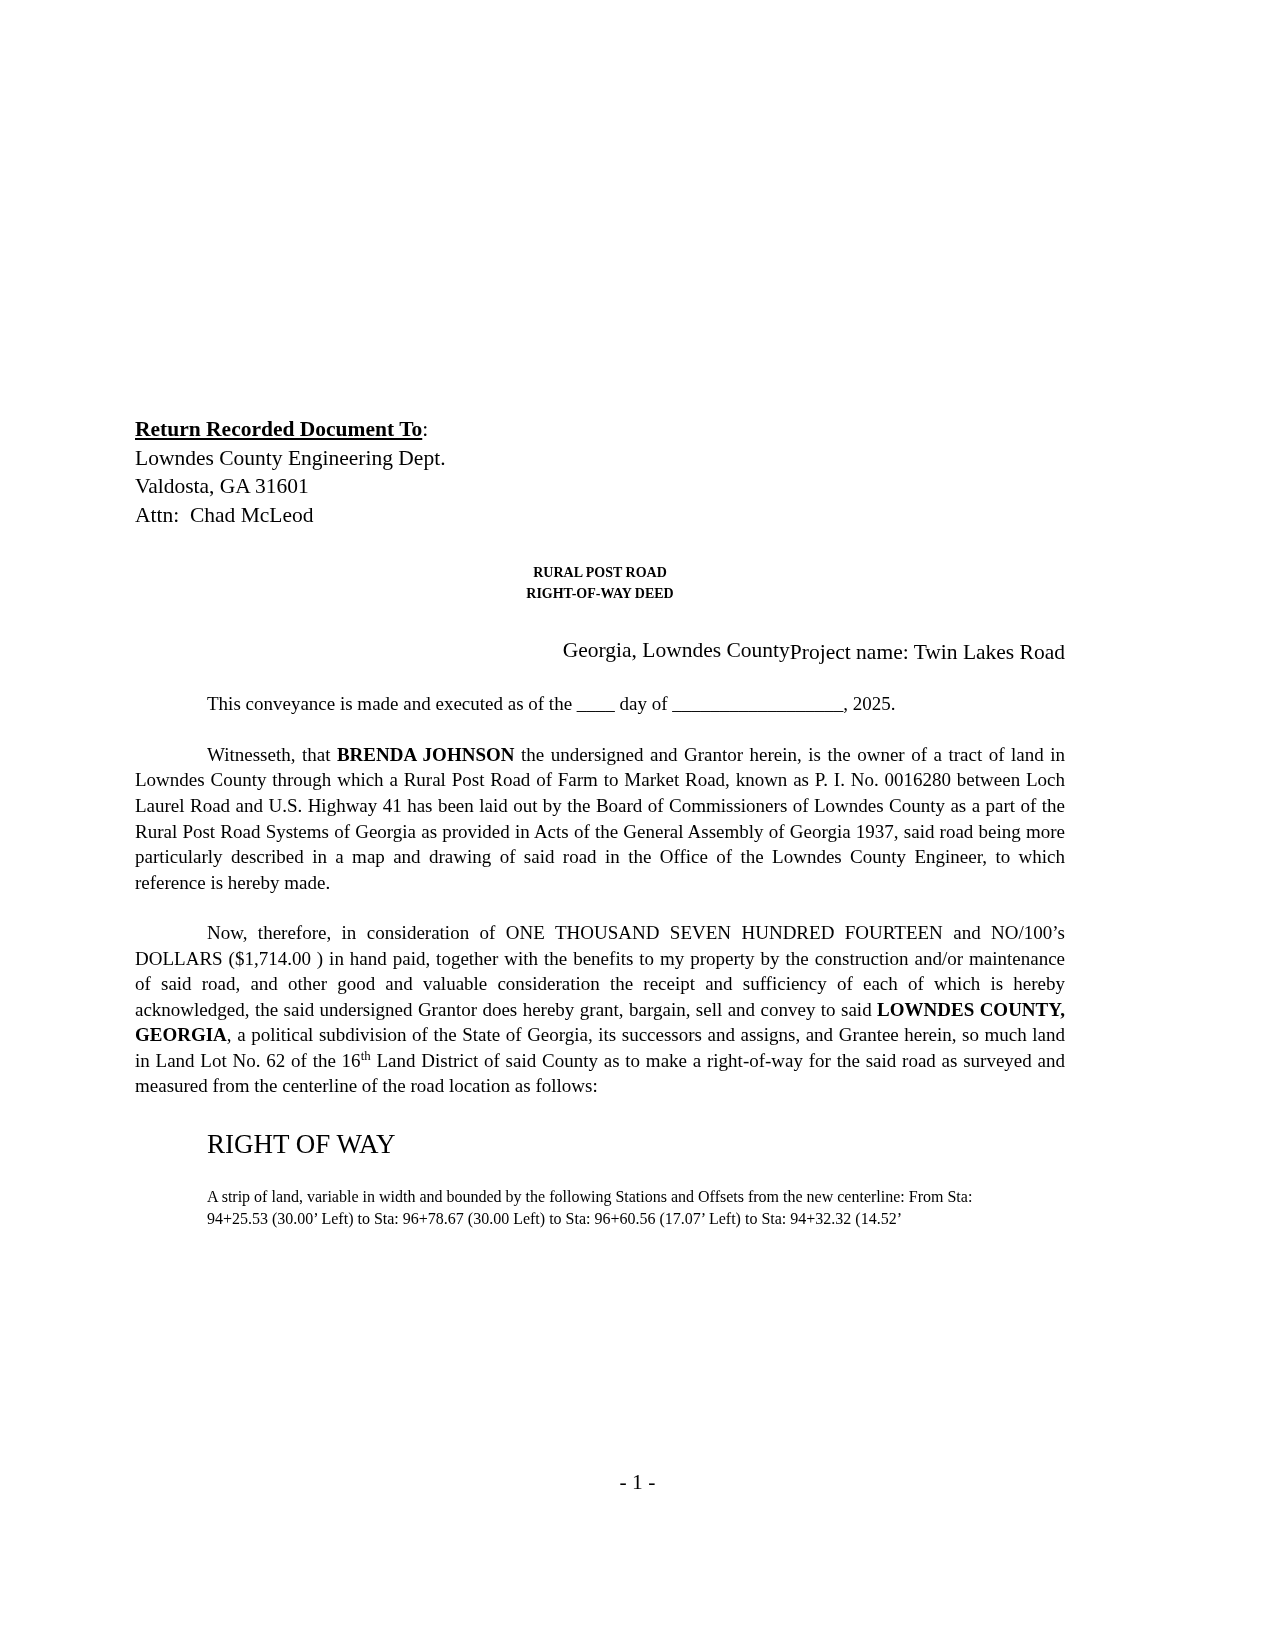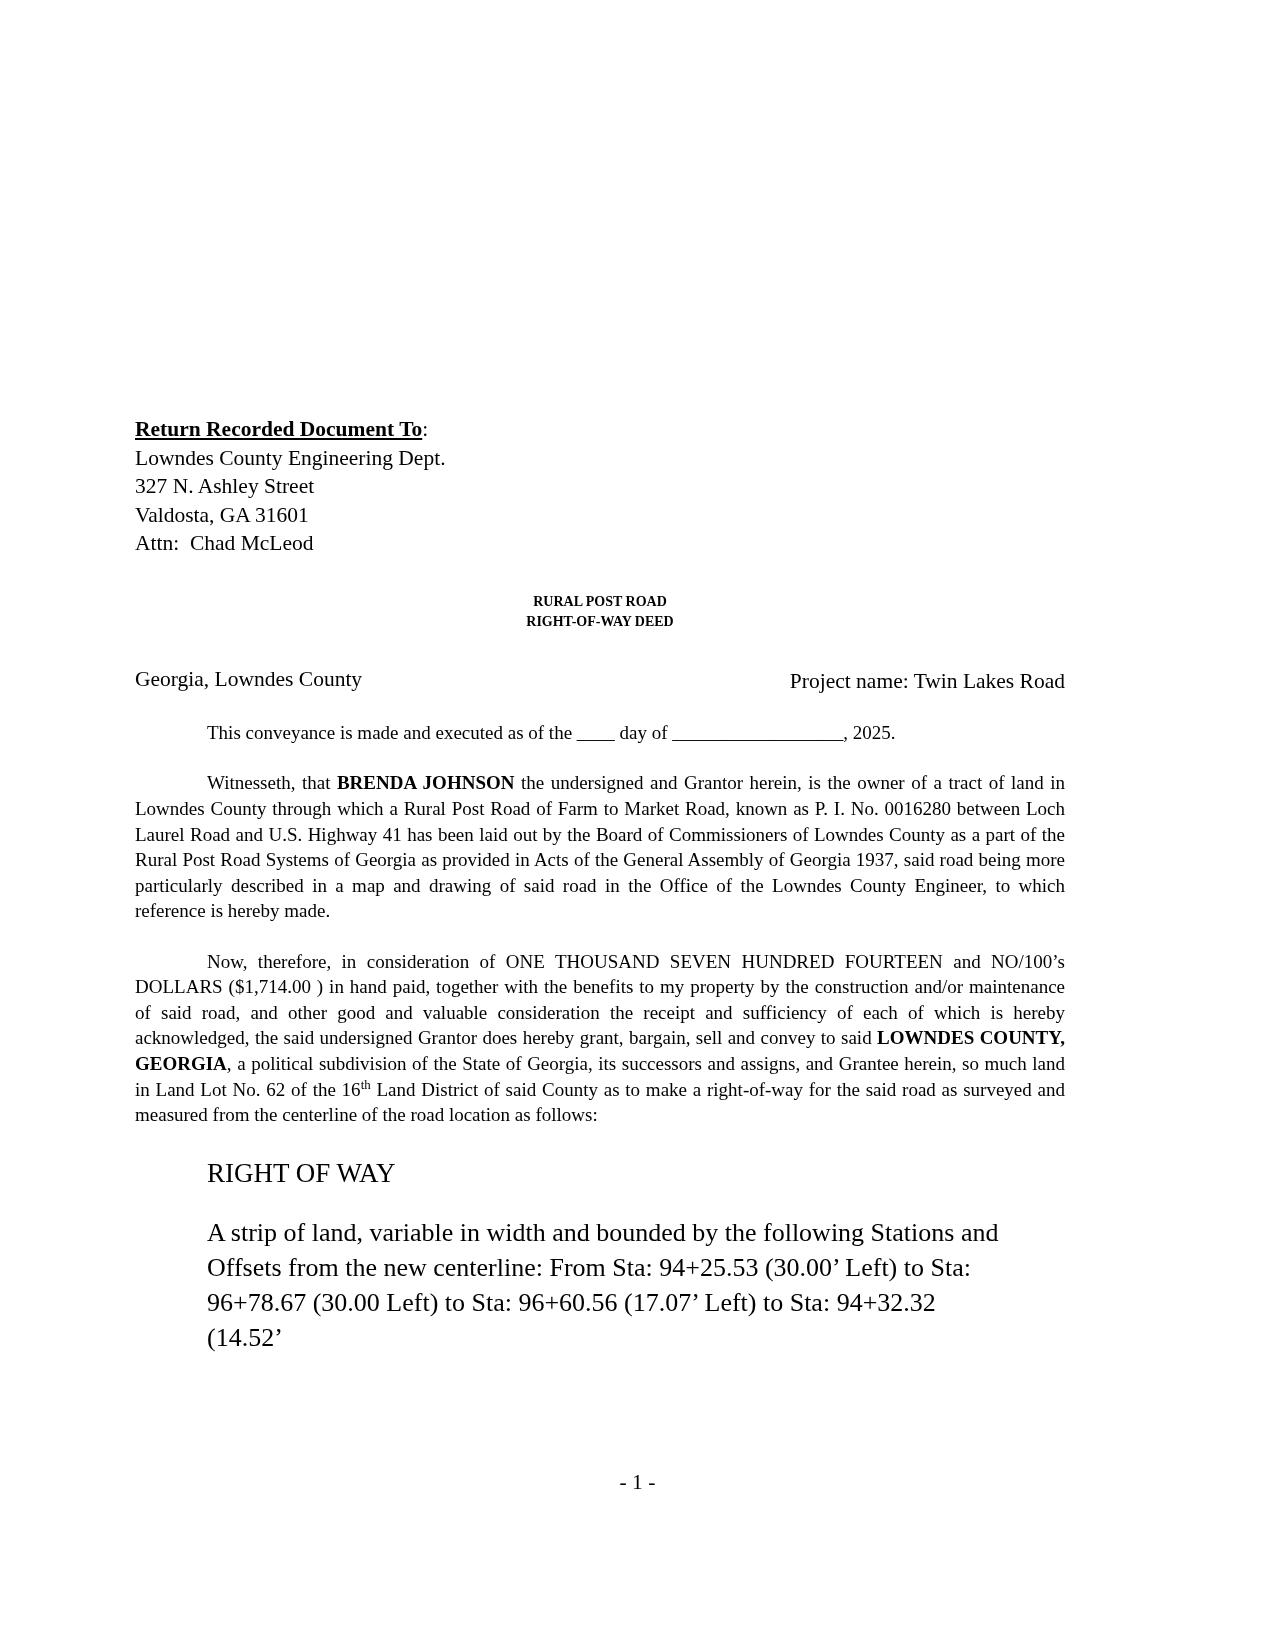--- a/index.html
+++ b/index.html
@@ -38,21 +38,21 @@
   }
   .title-block {
     text-align: center;
     font-weight: bold;
     font-size: 14px;
     line-height: 1.45;
     margin-top: 34px;
   }
   .meta-row {
     display: flex;
-    justify-content: space-between;
+    justify-content: flex-end;
     align-items: flex-start;
     margin-top: 34px;
     font-size: 21.5px;
   }
   .meta-left {
     white-space: nowrap;
   }
   .meta-right {
     text-align: left;
     line-height: 1.32;
@@ -69,21 +69,21 @@
     text-indent: 72px;
   }
   .bold { font-weight: bold; }
   sup { font-size: 0.68em; vertical-align: super; line-height: 0; }
   .sec-head {
     font-size: 27px;
     margin-top: 30px;
     margin-left: 72px;
   }
   .strip {
-    font-size: 26px;
+    font-size: 16px;
     line-height: 1.35;
     margin-top: 26px;
     margin-left: 72px;
     width: 800px;
   }
   .page-number {
     position: absolute;
     left: 0;
     right: 0;
     top: 1470px;
@@ -94,21 +94,20 @@
 </head>
 <body>
 
 <div class="page">
 
   <div class="content">
 
     <div class="return-block">
       <div><span class="heading">Return Recorded Document To</span><span>:</span></div>
       <div class="return-line">Lowndes County Engineering Dept.</div>
-      <div class="return-line">327 N. Ashley Street</div>
       <div class="return-line">Valdosta, GA 31601</div>
       <div class="return-line">Attn:  Chad McLeod</div>
     </div>
 
     <div class="title-block">
       <div>RURAL POST ROAD</div>
       <div>RIGHT-OF-WAY DEED</div>
     </div>
 
     <div class="meta-row">

